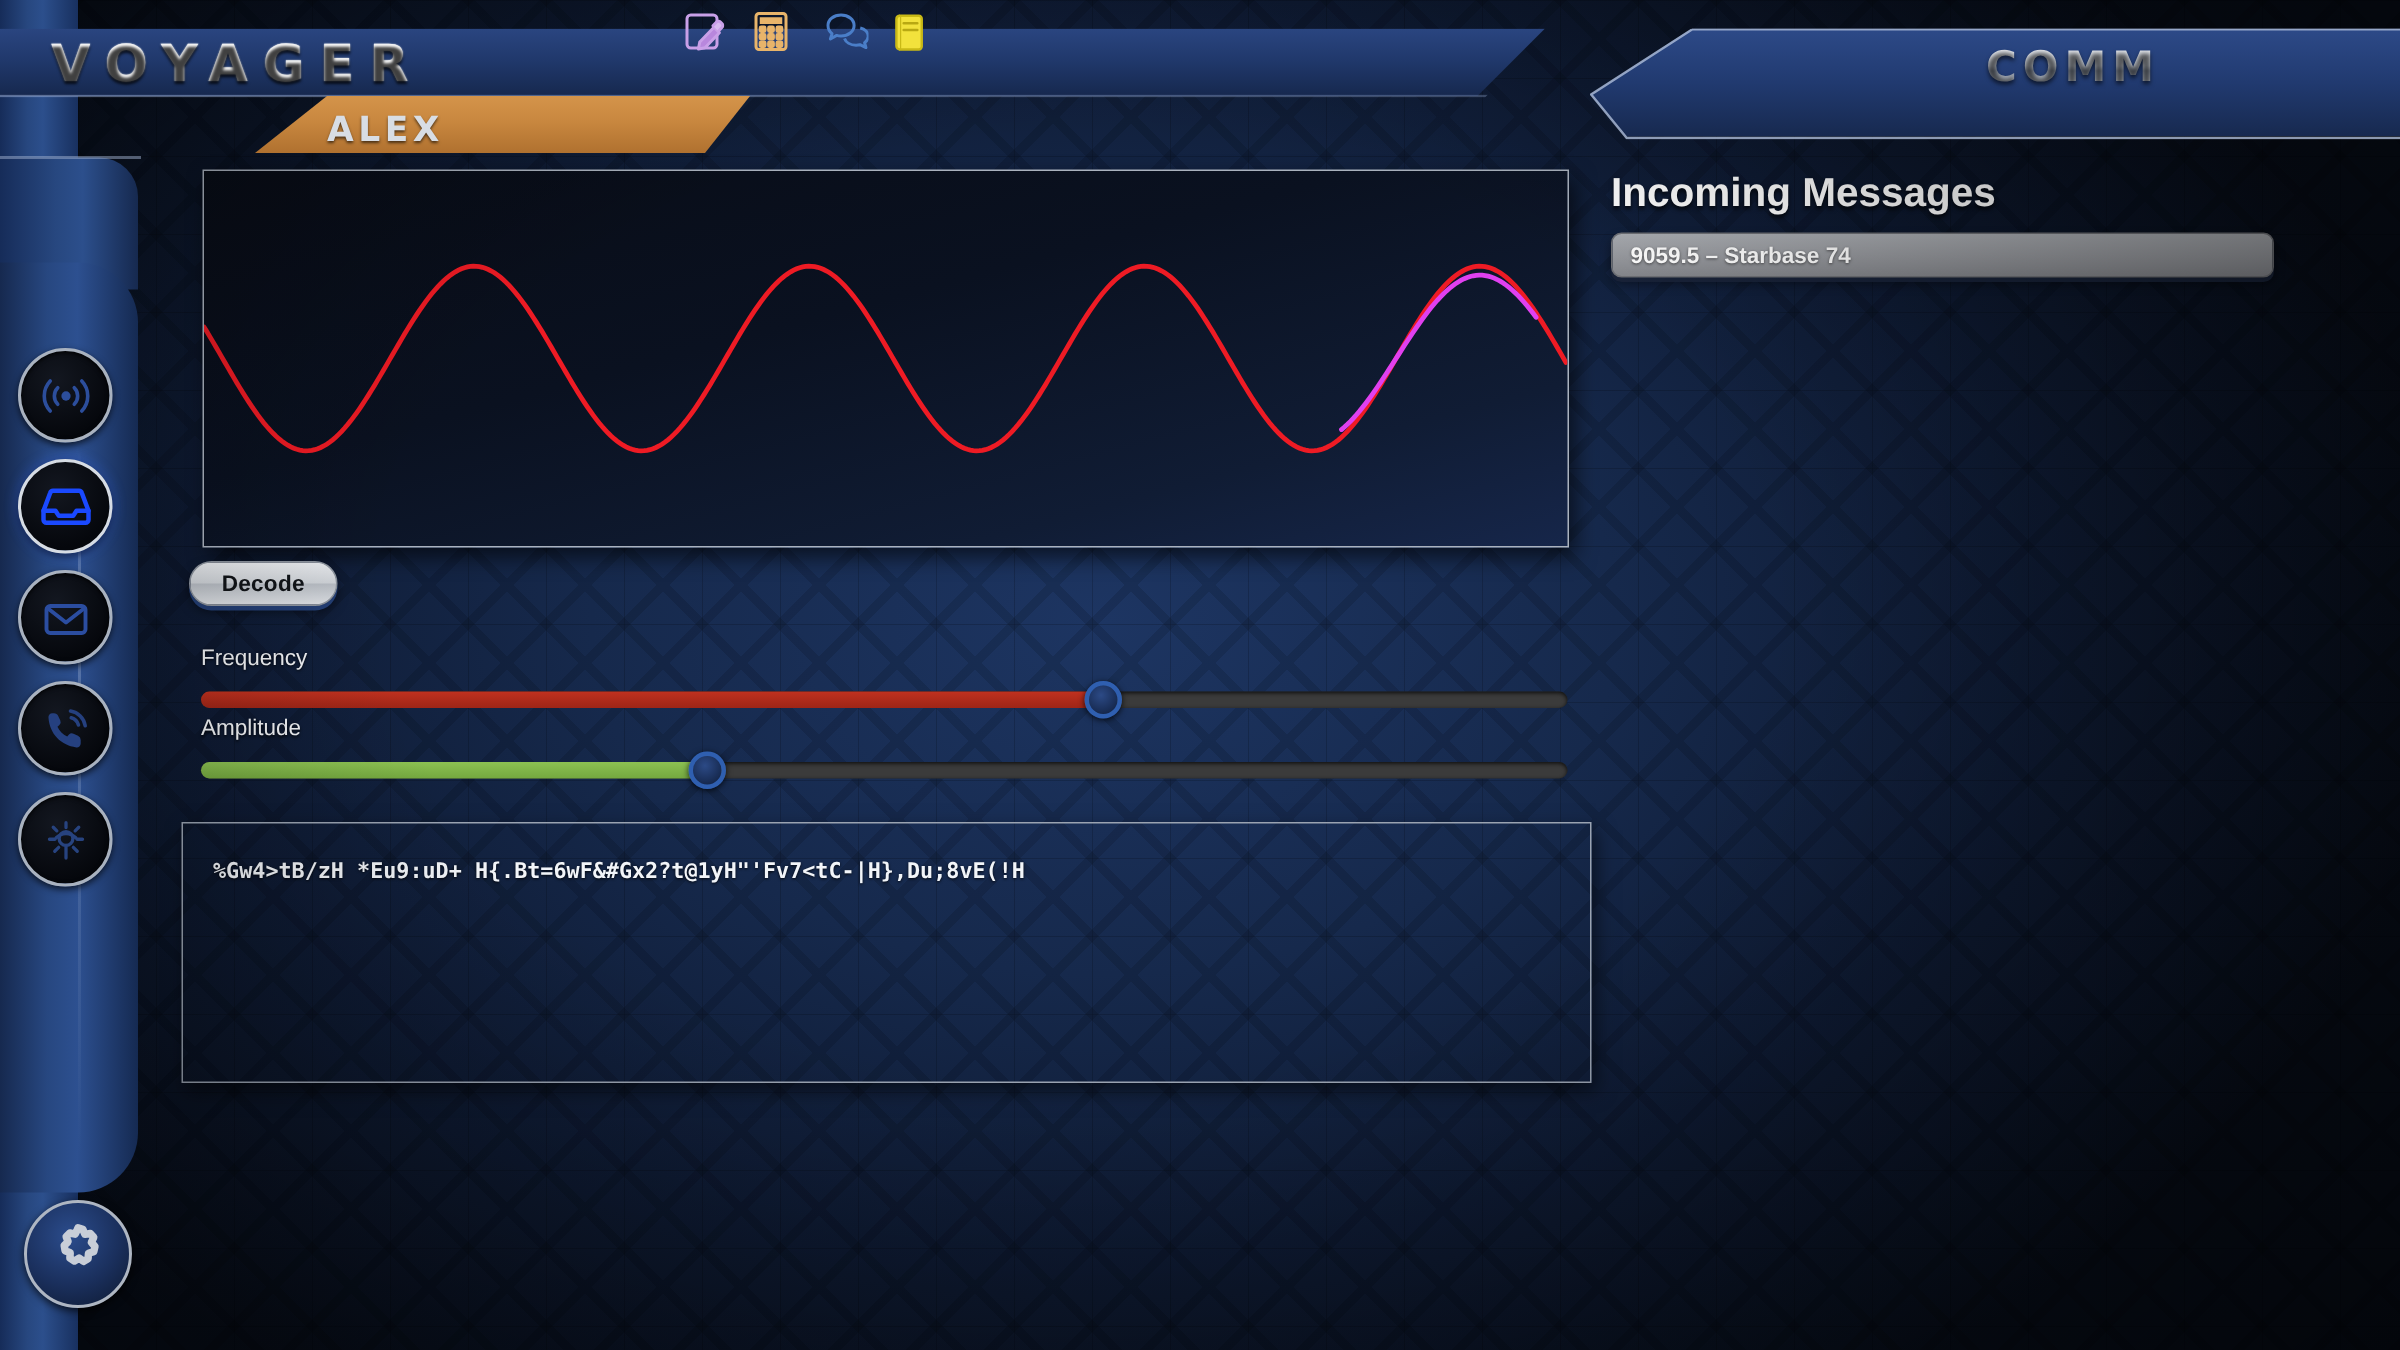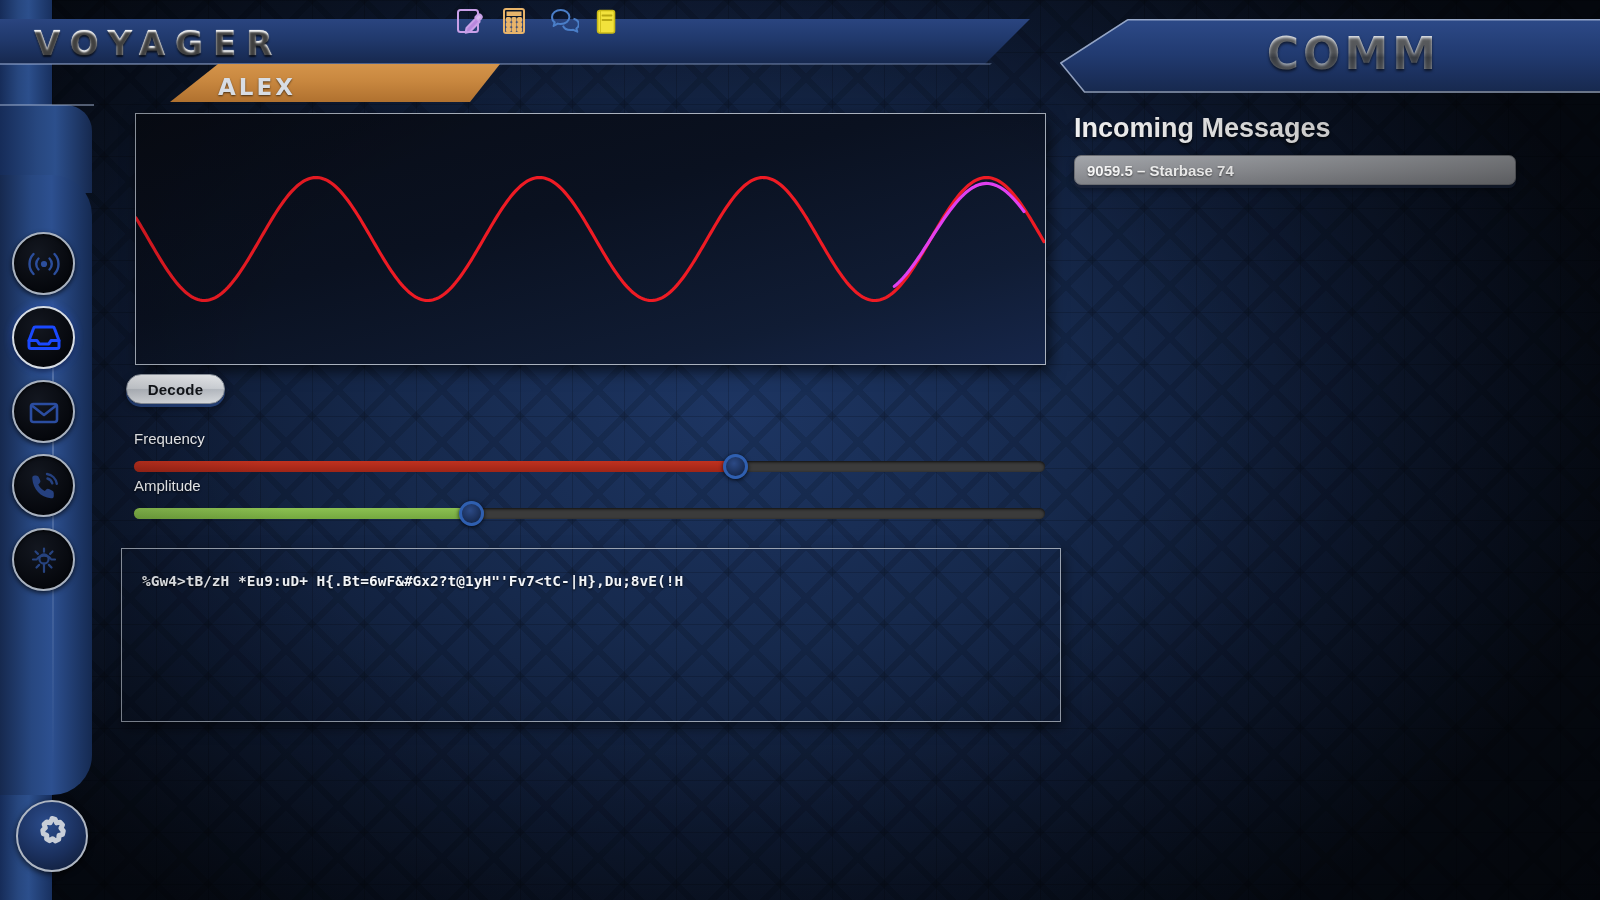--- a/index.html
+++ b/index.html
@@ -83,21 +83,21 @@
     background: linear-gradient(180deg, #2d4a88 0%, #213a70 50%, #17294f 100%);
     clip-path: polygon(68px 0, 540px 0, 540px 72px, 24px 72px, 0 44px);
     pointer-events: auto;
   }
   .tb-right-outline {
     position: absolute; top: 0; right: 0; width: 540px; height: 74px;
     pointer-events: none;
   }
   #comm-title {
     position: absolute; top: 9px; right: 160px;
-    font-size: 44px; font-weight: bold; letter-spacing: 4px;
+    font-size: 28px; font-weight: bold; letter-spacing: 4px;
     font-family: "DejaVu Sans", sans-serif;
     background: linear-gradient(180deg,#f4f6f9 0%, #c8ced7 48%, #8d96a4 58%, #dfe4ea 100%);
     -webkit-background-clip: text; background-clip: text; color: transparent;
     text-shadow: 0 2px 3px rgba(0,0,0,0.6);
   }
 
   #tool-icons {
     position: absolute; top: 2px; left: 455px; height: 38px;
     display: flex; align-items: center; gap: 19px; pointer-events: auto; z-index: 14;
   }

